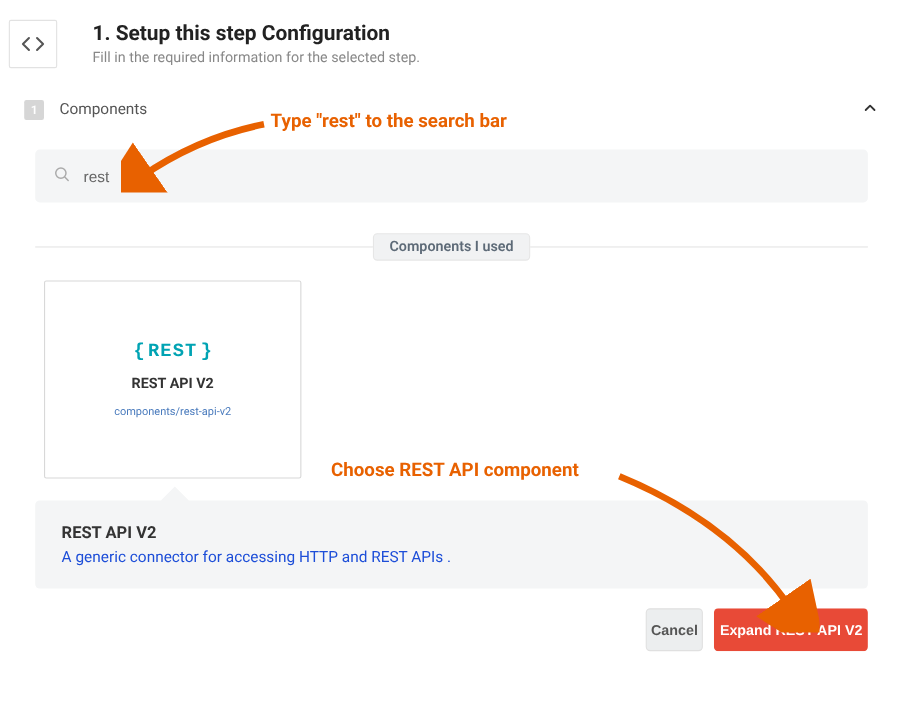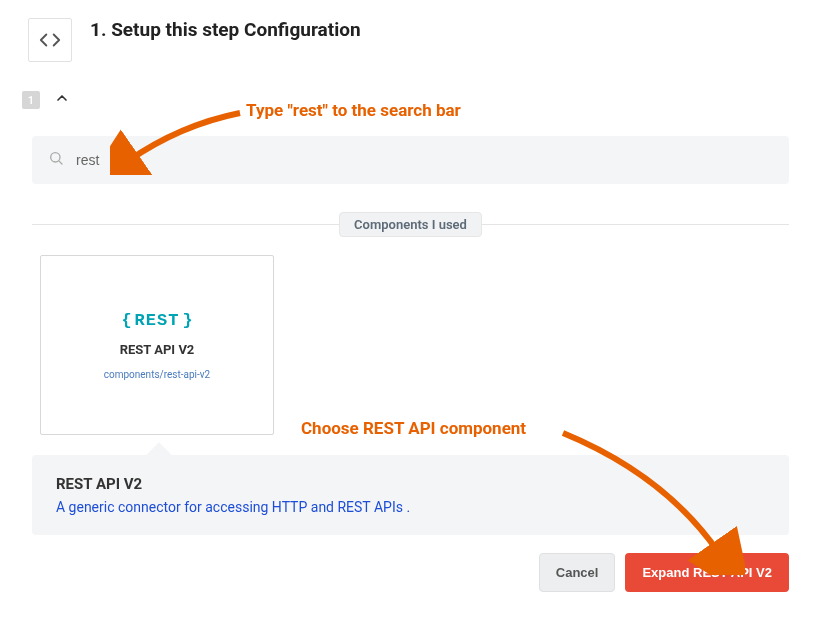--- a/index.html
+++ b/index.html
@@ -7,22 +7,22 @@
     font-family: -apple-system, BlinkMacSystemFont, "Segoe UI", Roboto, Arial, sans-serif;
     background: #fff;
     width: 821px;
     height: 641px;
     position: relative;
     color: #333;
   }
   .header {
     display: flex;
     align-items: flex-start;
-    padding: 18px 20px 18px 28px;
-    gap: 18px;
+    padding: 18px 20px 18px 8px;
+    gap: 32px;
   }
   .header-icon-box {
     width: 44px; height: 44px;
     border: 1px solid #e2e2e2;
     border-radius: 2px;
     display: flex;
     align-items: center;
     justify-content: center;
     flex-shrink: 0;
   }
@@ -173,21 +173,21 @@
     font-size:14px;
     color:#1d4ed8;
   }
   .button-row {
     display:flex;
     justify-content:flex-end;
     gap:10px;
     padding: 18px 32px 0 32px;
   }
   .btn {
-    padding: 11px 16px;
+    padding: 11px 4px;
     border-radius:4px;
     font-size:13px;
     font-weight:600;
     cursor:pointer;
     border:1px solid transparent;
   }
   .btn-cancel {
     background:#eceeef;
     color:#555;
     border-color:#e0e0e0;
@@ -213,25 +213,27 @@
 
 <div class="header">
   <div class="header-icon-box">
     <svg width="22" height="22" viewBox="0 0 24 24" fill="none" stroke="#555" stroke-width="2" stroke-linecap="round" stroke-linejoin="round">
         <polyline points="16 18 22 12 16 6"></polyline>
         <polyline points="8 6 2 12 8 18"></polyline>
       </svg>
   </div>
   <div class="header-main">
     <div class="header-title">1. Setup this step Configuration</div>
+    <div class="header-sub">Fill in the required information for the selected step.</div>
   </div>
 </div>
 
 <div class="section-header">
   <div class="step-badge">1</div>
+  <div class="section-title">Components</div>
   <div class="chevron-up">
     <svg width="16" height="16" viewBox="0 0 24 24" fill="none" stroke="#333" stroke-width="2.5" stroke-linecap="round" stroke-linejoin="round">
         <polyline points="18 15 12 9 6 15"></polyline>
       </svg>
   </div>
 </div>
 
 <div class="search-wrap">
   <div class="search-bar">
     <span>

